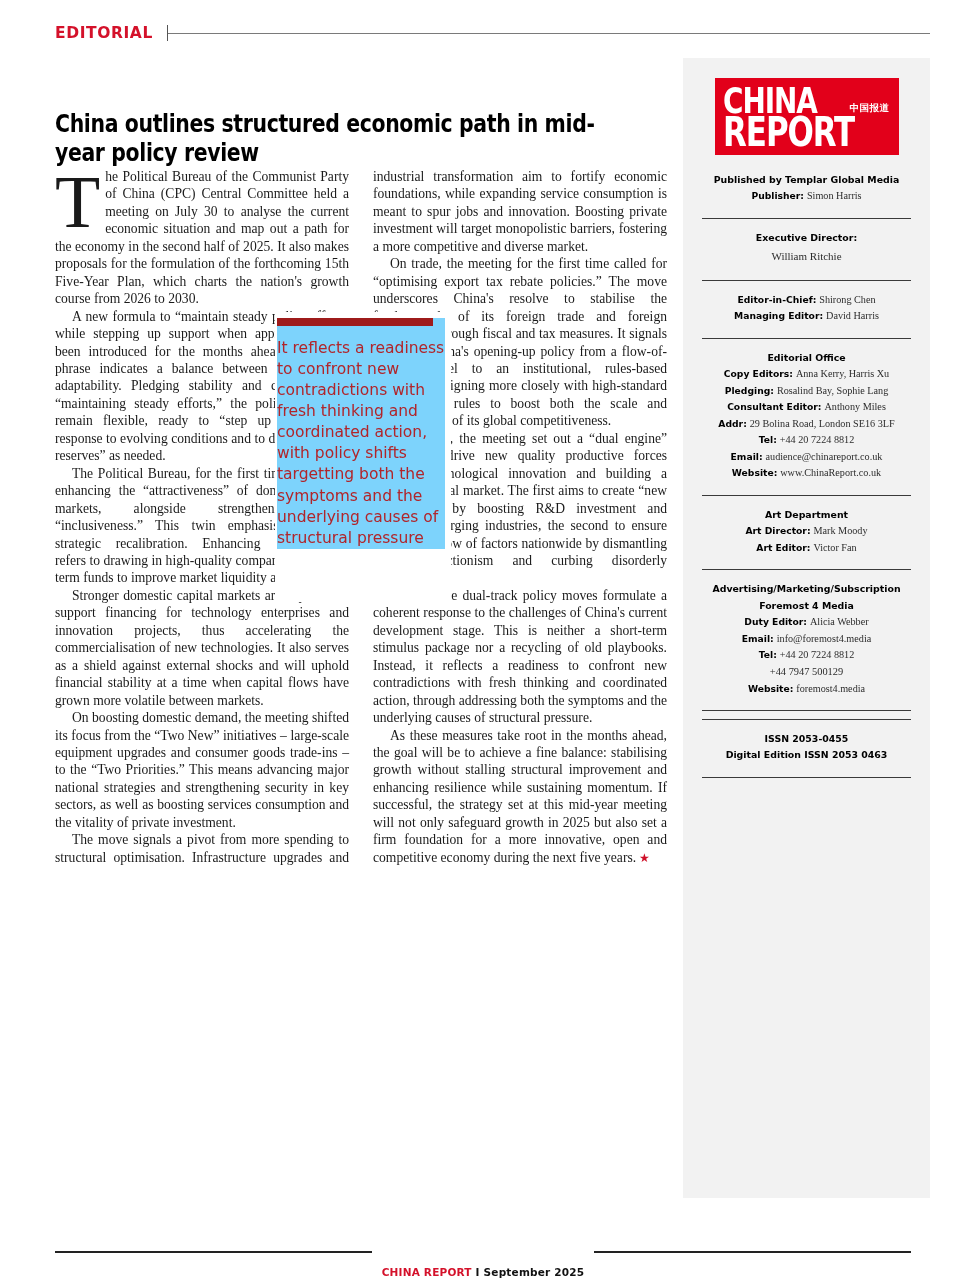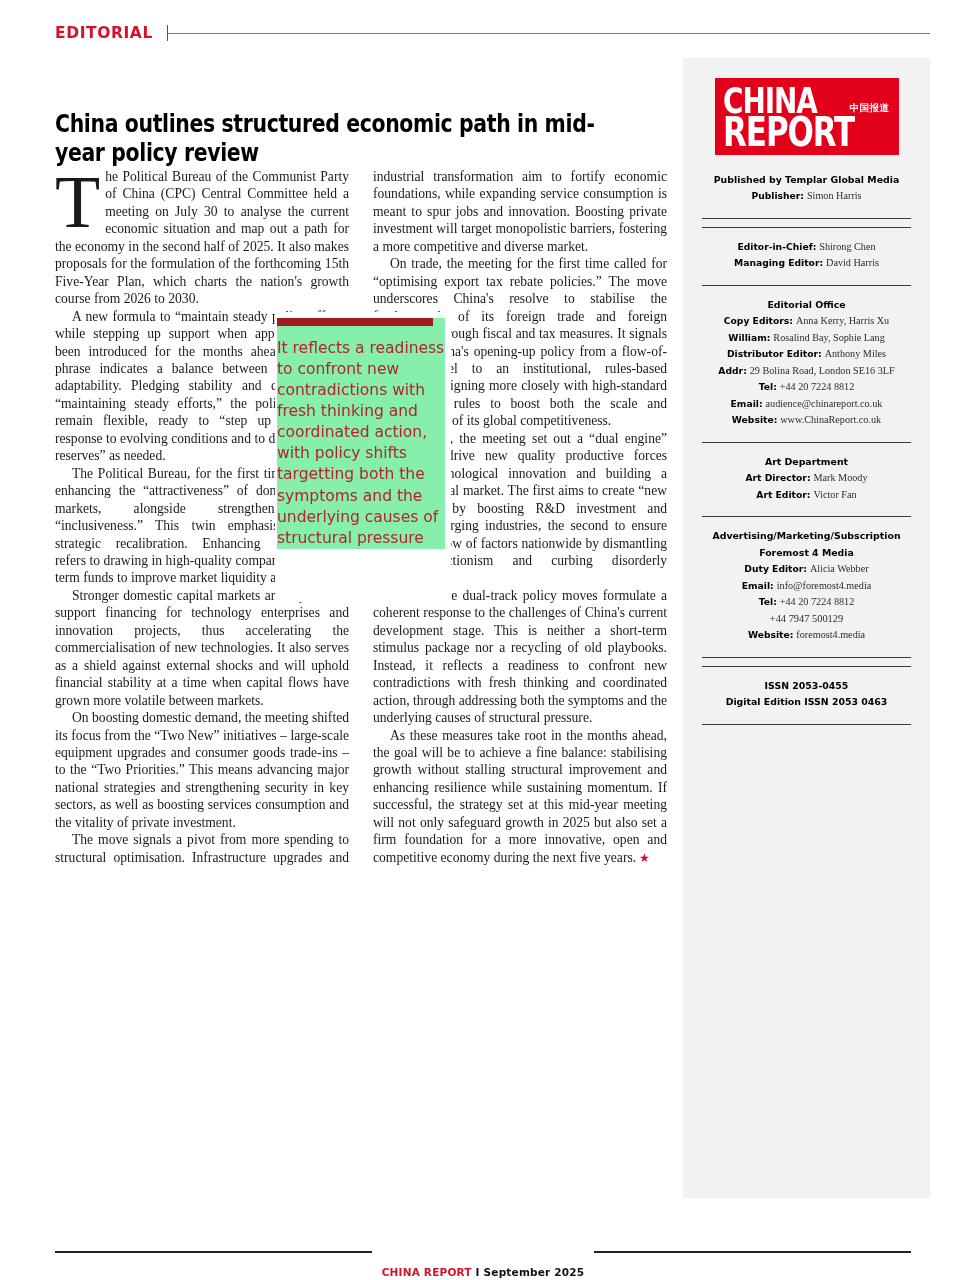--- a/index.html
+++ b/index.html
@@ -98,21 +98,21 @@
     padding-left: 3px;
   }
 
   
   .pullquote {
     position: absolute;
     left: 277px;
     top: 318px;
     width: 168px;
     z-index: 5;
-    background: #86efac;
+    background: #7dd3fc;
   }
   .pullquote .pq-bar {
     width: 156px;
     height: 8px;
     background: #9e1b1b;
     margin-bottom: 12px;
   }
   .pullquote .pq-text {
     font-family: "DejaVu Sans", sans-serif;
     font-size: 15.5px;
@@ -309,20 +309,24 @@
   <div class="sb-block">
     <div class="sb-plain">Published by Templar Global Media</div>
     <div class="sb-row">
       <span class="lbl">Publisher:</span>
       <span class="val">Simon Harris</span>
     </div>
   </div>
 
   <div class="sb-line"></div>
 
+  <div class="sb-block">
+    <div class="sb-head">Executive Director:</div>
+    <div class="sb-name">William Ritchie</div>
+  </div>
 
   <div class="sb-line"></div>
 
   <div class="sb-block">
     <div class="sb-row">
       <span class="lbl">Editor-in-Chief:</span>
       <span class="val">Shirong Chen</span>
     </div>
     <div class="sb-row">
       <span class="lbl">Managing Editor:</span>
@@ -332,25 +336,25 @@
 
   <div class="sb-line"></div>
 
   <div class="sb-block">
     <div class="sb-head">Editorial Office</div>
     <div class="sb-row">
       <span class="lbl">Copy Editors:</span>
       <span class="val">Anna Kerry, Harris Xu</span>
     </div>
     <div class="sb-row">
-      <span class="lbl">William:</span>
+      <span class="lbl">Pledging:</span>
       <span class="val">Rosalind Bay, Sophie Lang</span>
     </div>
     <div class="sb-row">
-      <span class="lbl">Distributor Editor:</span>
+      <span class="lbl">Consultant Editor:</span>
       <span class="val">Anthony Miles</span>
     </div>
     <div class="sb-row">
       <span class="lbl">Addr:</span>
       <span class="val">29 Bolina Road, London SE16 3LF</span>
     </div>
     <div class="sb-row">
       <span class="lbl">Tel:</span>
       <span class="val">+44 20 7224 8812</span>
     </div>

